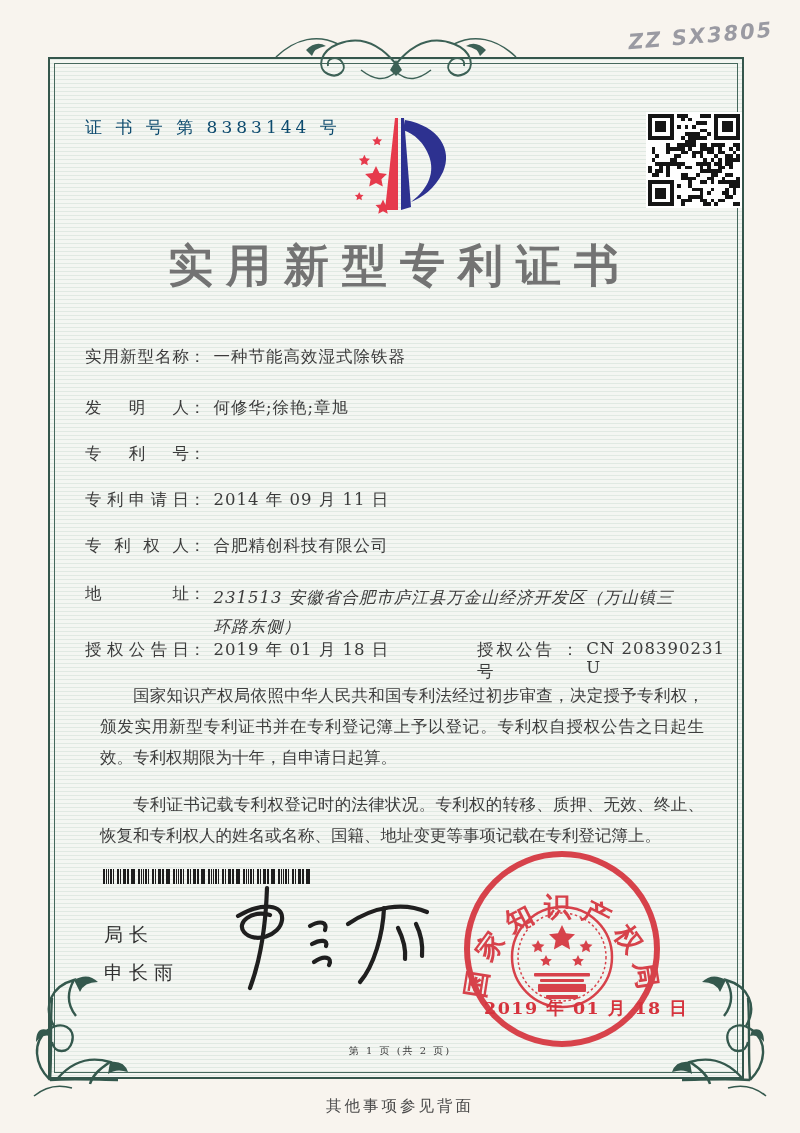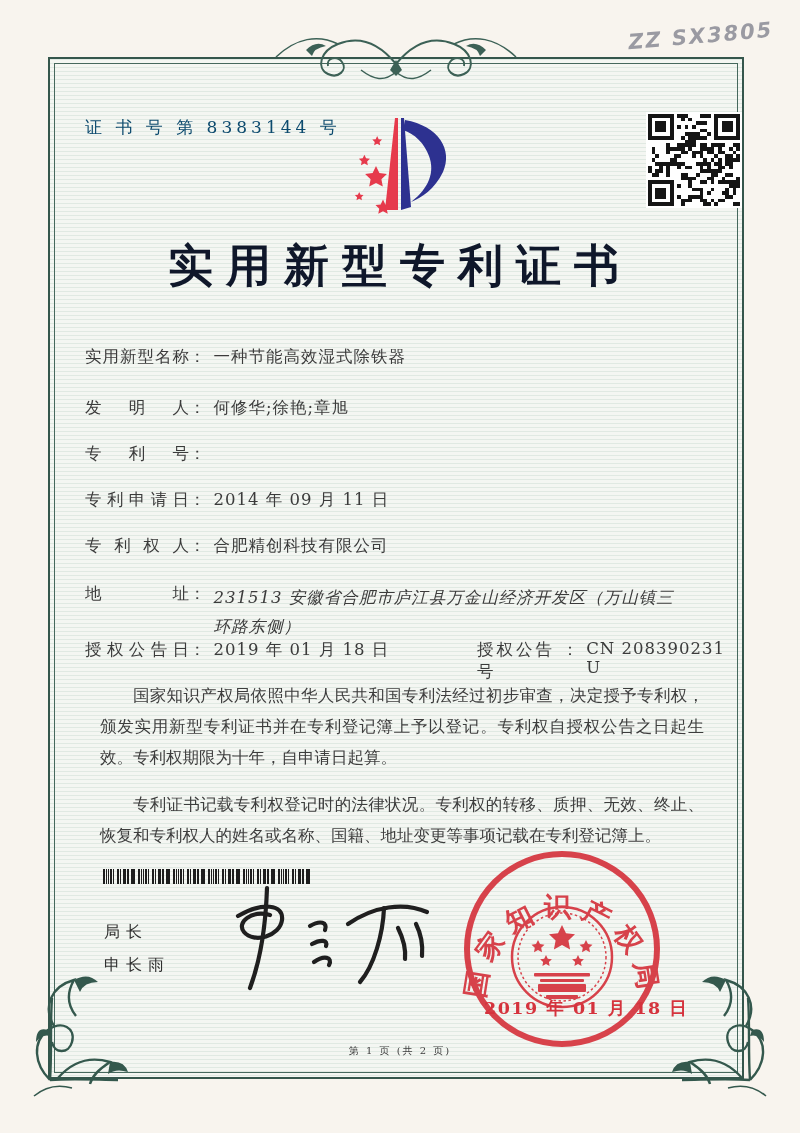--- a/index.html
+++ b/index.html
@@ -28,21 +28,21 @@
   }
   .handwriting{
     position:absolute;right:26px;top:24px;font-size:21px;color:#9a9aa2;
     font-family:"DejaVu Sans","Liberation Sans",sans-serif;font-style:italic;
     letter-spacing:2px;transform:rotate(-5deg);font-weight:600;
   }
   .logo{position:absolute;left:335px;top:110px;width:140px;height:118px;}
   .qr{position:absolute;left:646px;top:112px;width:92px;height:92px;background:#fff;padding:2px;}
   .title{
     position:absolute;left:0;top:236px;width:100%;text-align:center;
-    font-size:45px;font-weight:600;letter-spacing:13px;color:#0f172a;
+    font-size:45px;font-weight:600;letter-spacing:13px;color:#737373;
   }
   
   .fields{position:absolute;left:85px;top:346px;width:640px;font-size:16.5px;color:#3b3b3b;}
   .row{position:absolute;left:0;display:flex;align-items:flex-start;}
   .lbl{display:inline-block;width:104px;text-align:justify;text-align-last:justify;flex:none;}
   .colon{flex:none;margin-right:8px;}
   .val{letter-spacing:1px;}
   .val-wrap{width:476px;line-height:29px;font-style:italic;}
   .pair2{position:absolute;display:flex;}
   
@@ -51,21 +51,21 @@
     font-size:16.5px;line-height:31px;color:#3d3d3d;text-align:justify;
   }
   .paras p{margin:16px;text-indent:2em;}
   
   .barcode{
     position:absolute;left:103px;top:869px;width:209px;height:15px;
     background:
       repeating-linear-gradient(90deg,#1d1d1d 0 1px, rgba(0,0,0,0) 1px 5px),
       repeating-linear-gradient(90deg,#1d1d1d 0 1.6px, rgba(0,0,0,0) 1.6px 3.4px, #1d1d1d 3.4px 4px, rgba(0,0,0,0) 4px 7px);
   }
-  .director{position:absolute;left:104px;top:922px;font-size:16px;color:#2f2f2f;letter-spacing:6px;}
+  .director{position:absolute;left:104px;top:922px;font-size:19px;color:#2f2f2f;letter-spacing:6px;}
   .director div{margin-bottom:12px;}
   .sig{position:absolute;left:212px;top:882px;width:230px;height:115px;}
   .seal{position:absolute;left:458px;top:845px;width:208px;height:208px;}
   .seal-date{
     position:absolute;left:484px;top:996px;font-size:17.5px;color:#d5333d;
     letter-spacing:1.5px;font-weight:600;white-space:nowrap;
   }
   .page-num{
     position:absolute;left:0;top:1044px;width:100%;text-align:center;
     font-size:10px;color:#3c3c3c;letter-spacing:2px;
@@ -537,14 +537,15 @@
         <rect x="82" y="134" width="44" height="3" rx="1"></rect>
         <rect x="80" y="139" width="48" height="8" rx="1"></rect>
         <rect x="88" y="150" width="32" height="4" rx="1"></rect>
       </g>
     </g>
   </svg>
 
   <div class="seal-date">2019 年 01 月 18 日</div>
 
   <div class="page-num">第 1 页 (共 2 页)</div>
+  <div class="back-note">其他事项参见背面</div>
 
 </div>
 
 </body></html>

